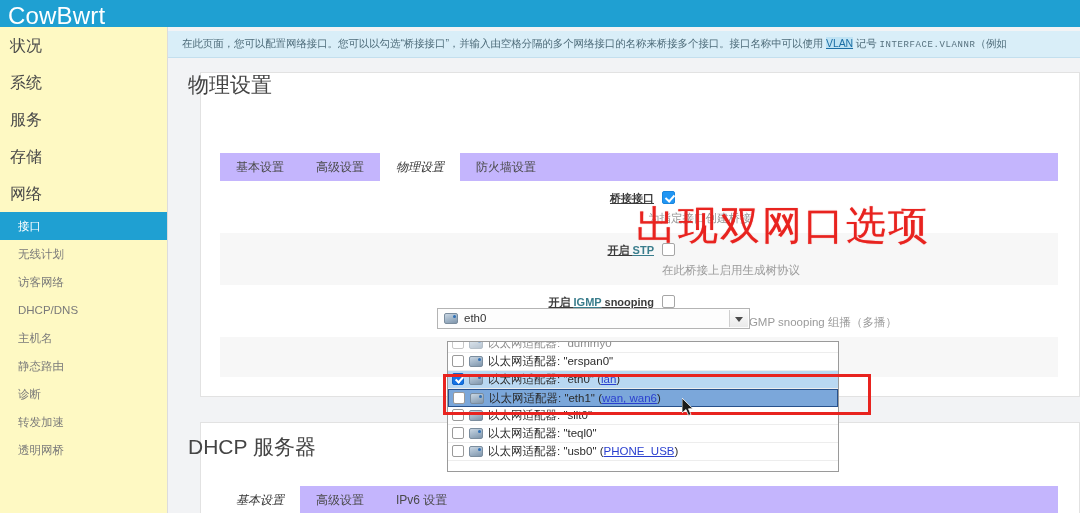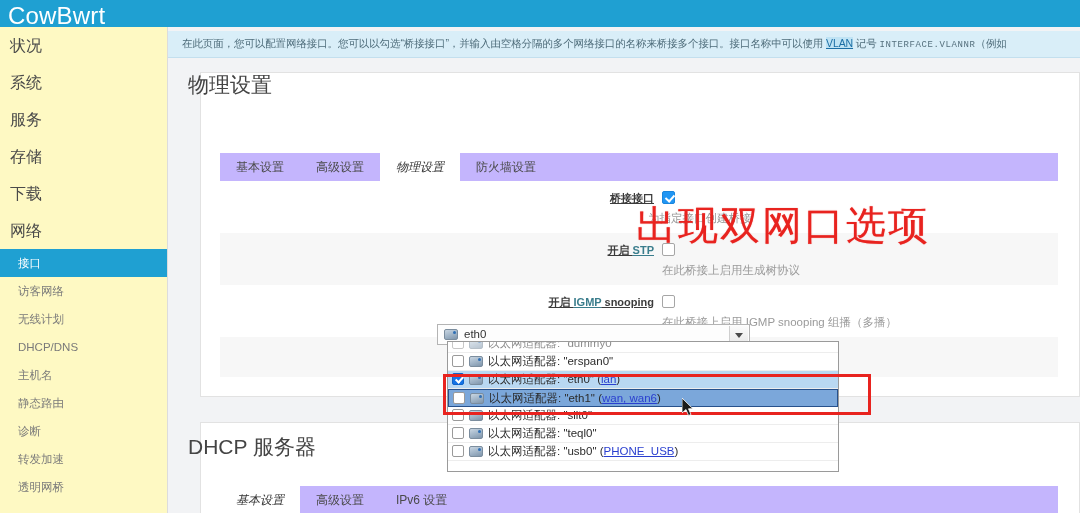--- a/index.html
+++ b/index.html
@@ -181,21 +181,21 @@
     left: 3.5px; top: 1px;
     width: 4px; height: 7px;
     border: solid #ffffff;
     border-width: 0 2px 2px 0;
     transform: rotate(42deg);
   }
 
   
   #iface-select {
     position: absolute;
-    left: 437px; top: 324px;
+    left: 437px; top: 308px;
     width: 313px; height: 21px;
     background: #fdfdfd;
     border: 1px solid #b4b4b4;
     z-index: 12;
   }
   #iface-select .sel-text {
     position: absolute; left: 26px; top: 3px;
     font-size: 11.5px; color: #333333;
     white-space: nowrap;
   }
@@ -310,27 +310,26 @@
   <div id="topbar">
     <div id="brand">CowBwrt</div>
   </div>
 
   <div id="sidebar">
     <div id="sidebar-top">
         <div class="nav-top"><span>状况</span></div>
         <div class="nav-top"><span>系统</span></div>
         <div class="nav-top"><span>服务</span></div>
         <div class="nav-top"><span>存储</span></div>
-        <div class="nav-top"><span>下载</span></div>
         <div class="nav-top"><span>网络</span></div>
       </div>
     <div id="sidebar-sub">
         <div class="nav-sub active"><span>接口</span></div>
+        <div class="nav-sub"><span>无线计划</span></div>
         <div class="nav-sub"><span>访客网络</span></div>
-        <div class="nav-sub"><span>无线计划</span></div>
         <div class="nav-sub"><span>DHCP/DNS</span></div>
         <div class="nav-sub"><span>主机名</span></div>
         <div class="nav-sub"><span>静态路由</span></div>
         <div class="nav-sub"><span>诊断</span></div>
         <div class="nav-sub"><span>转发加速</span></div>
         <div class="nav-sub"><span>透明网桥</span></div>
       </div>
   </div>
 
   <div id="main">

